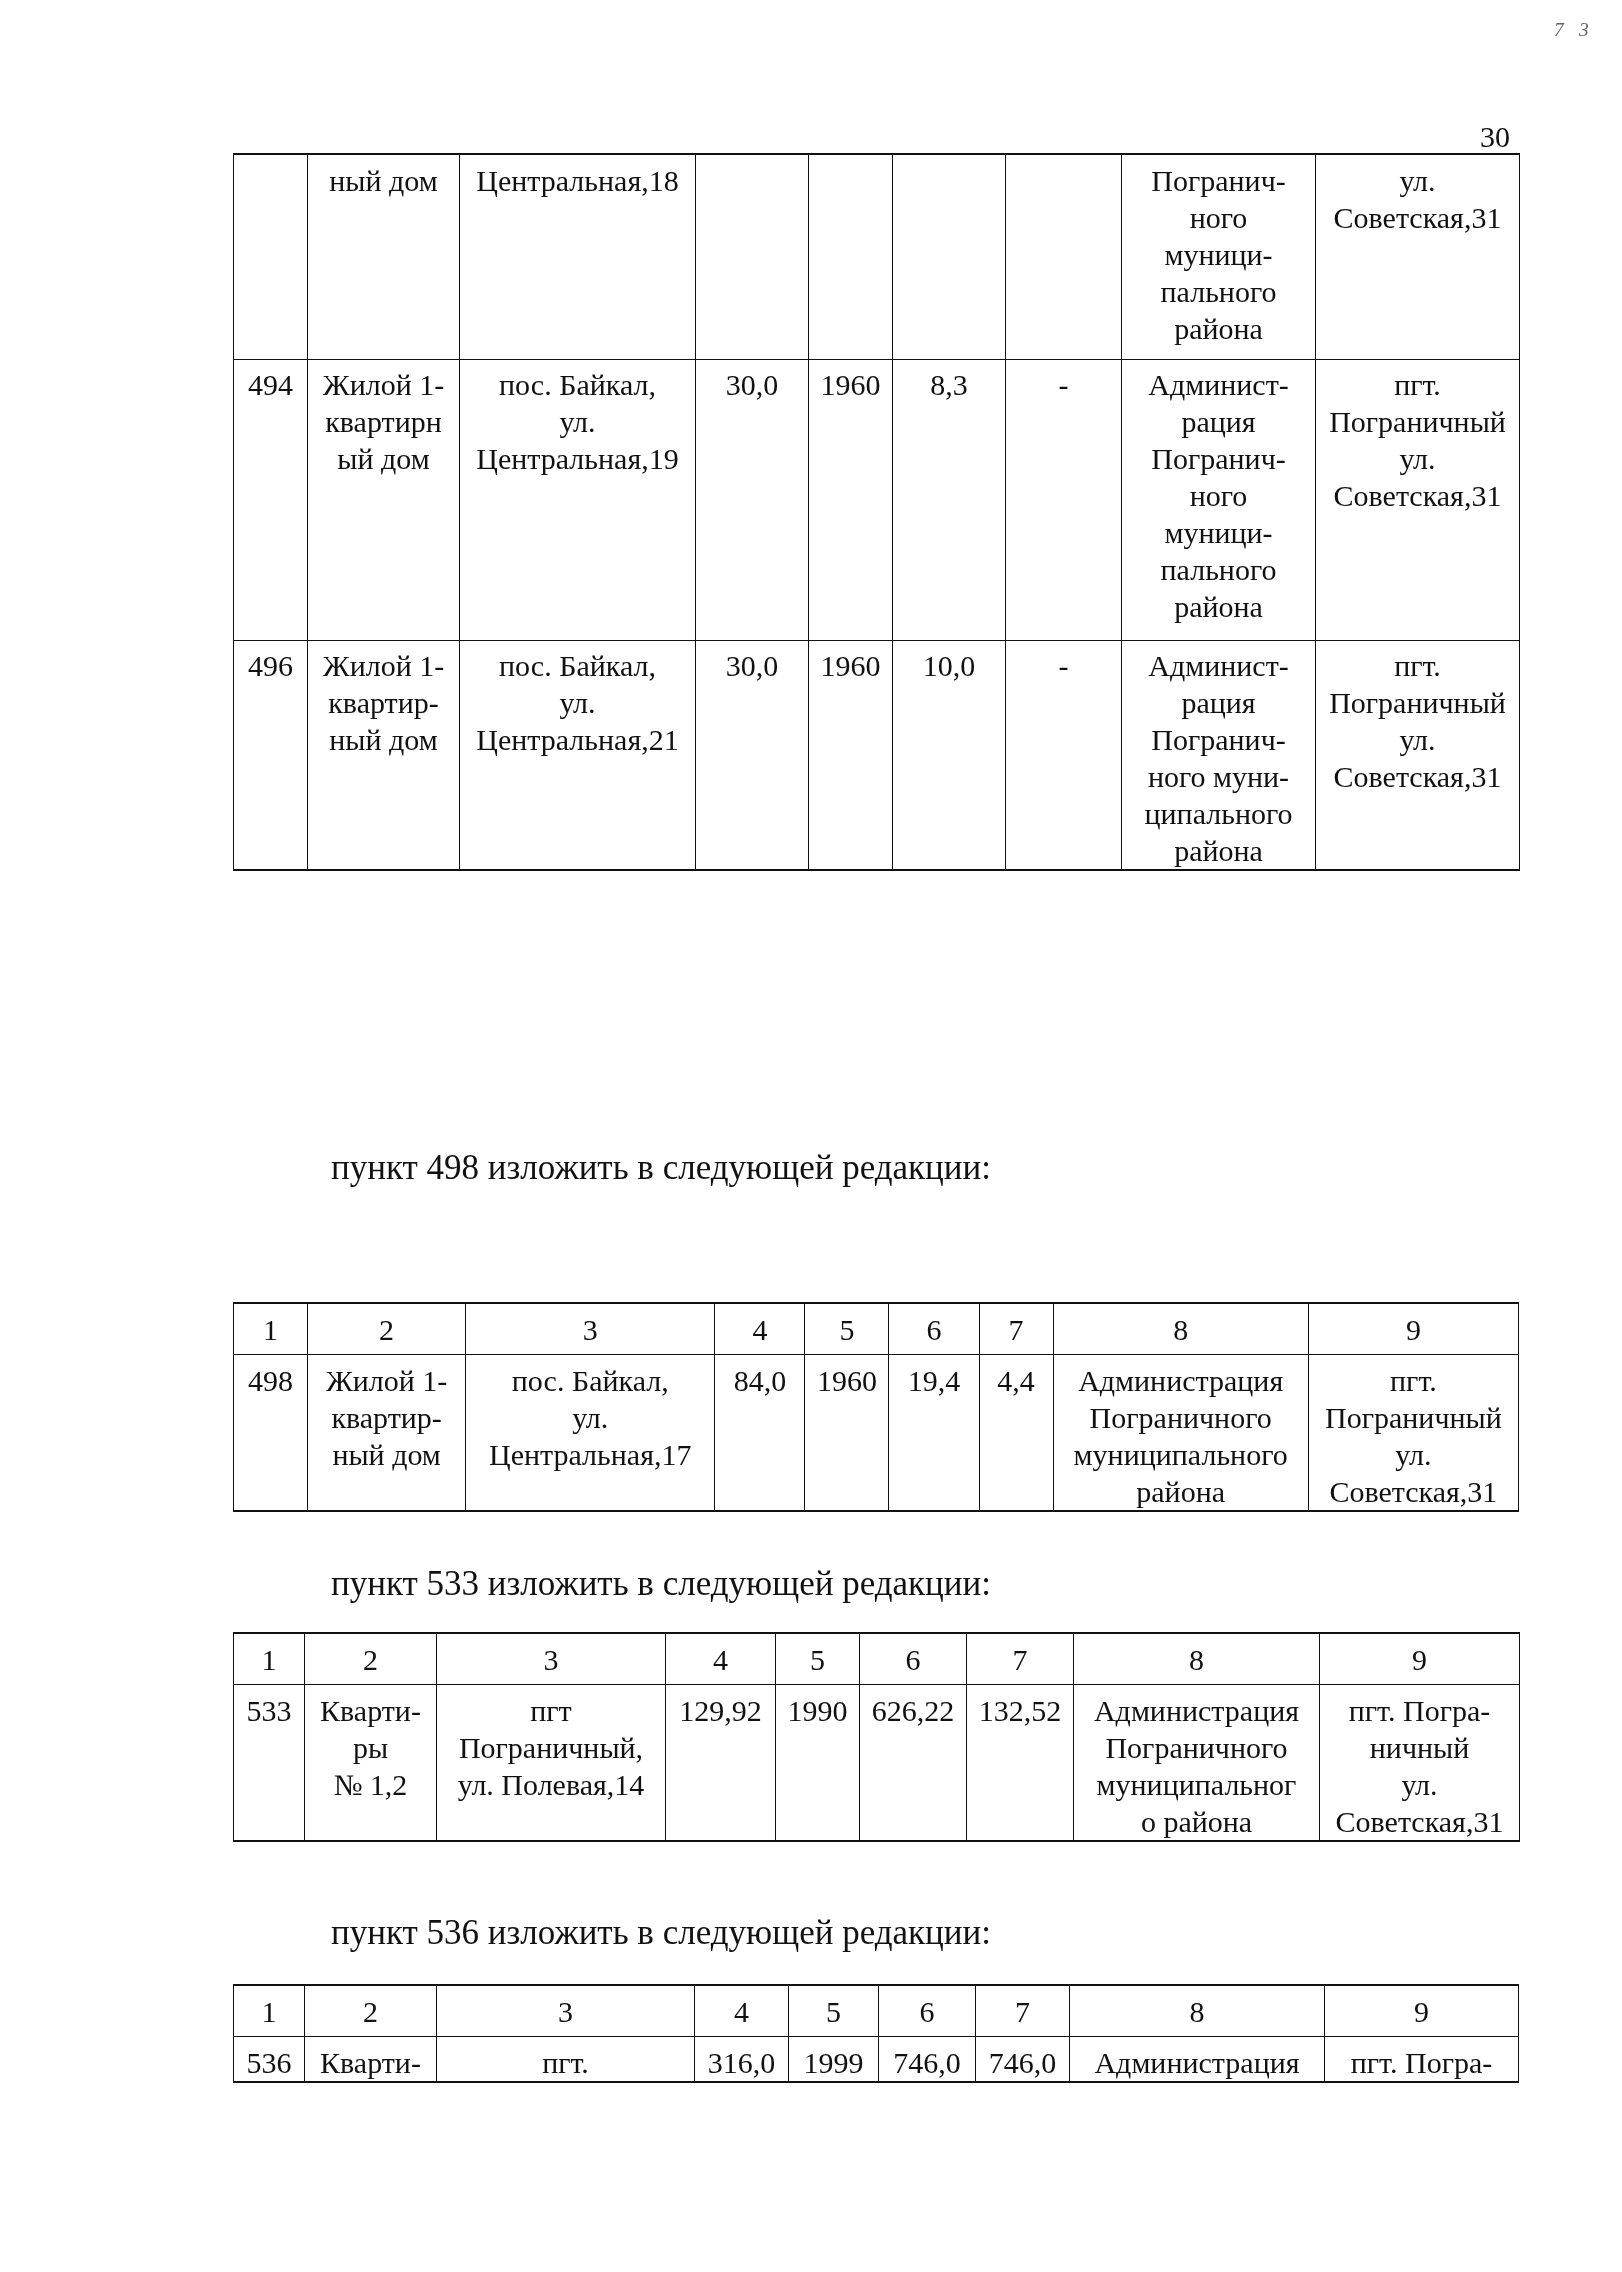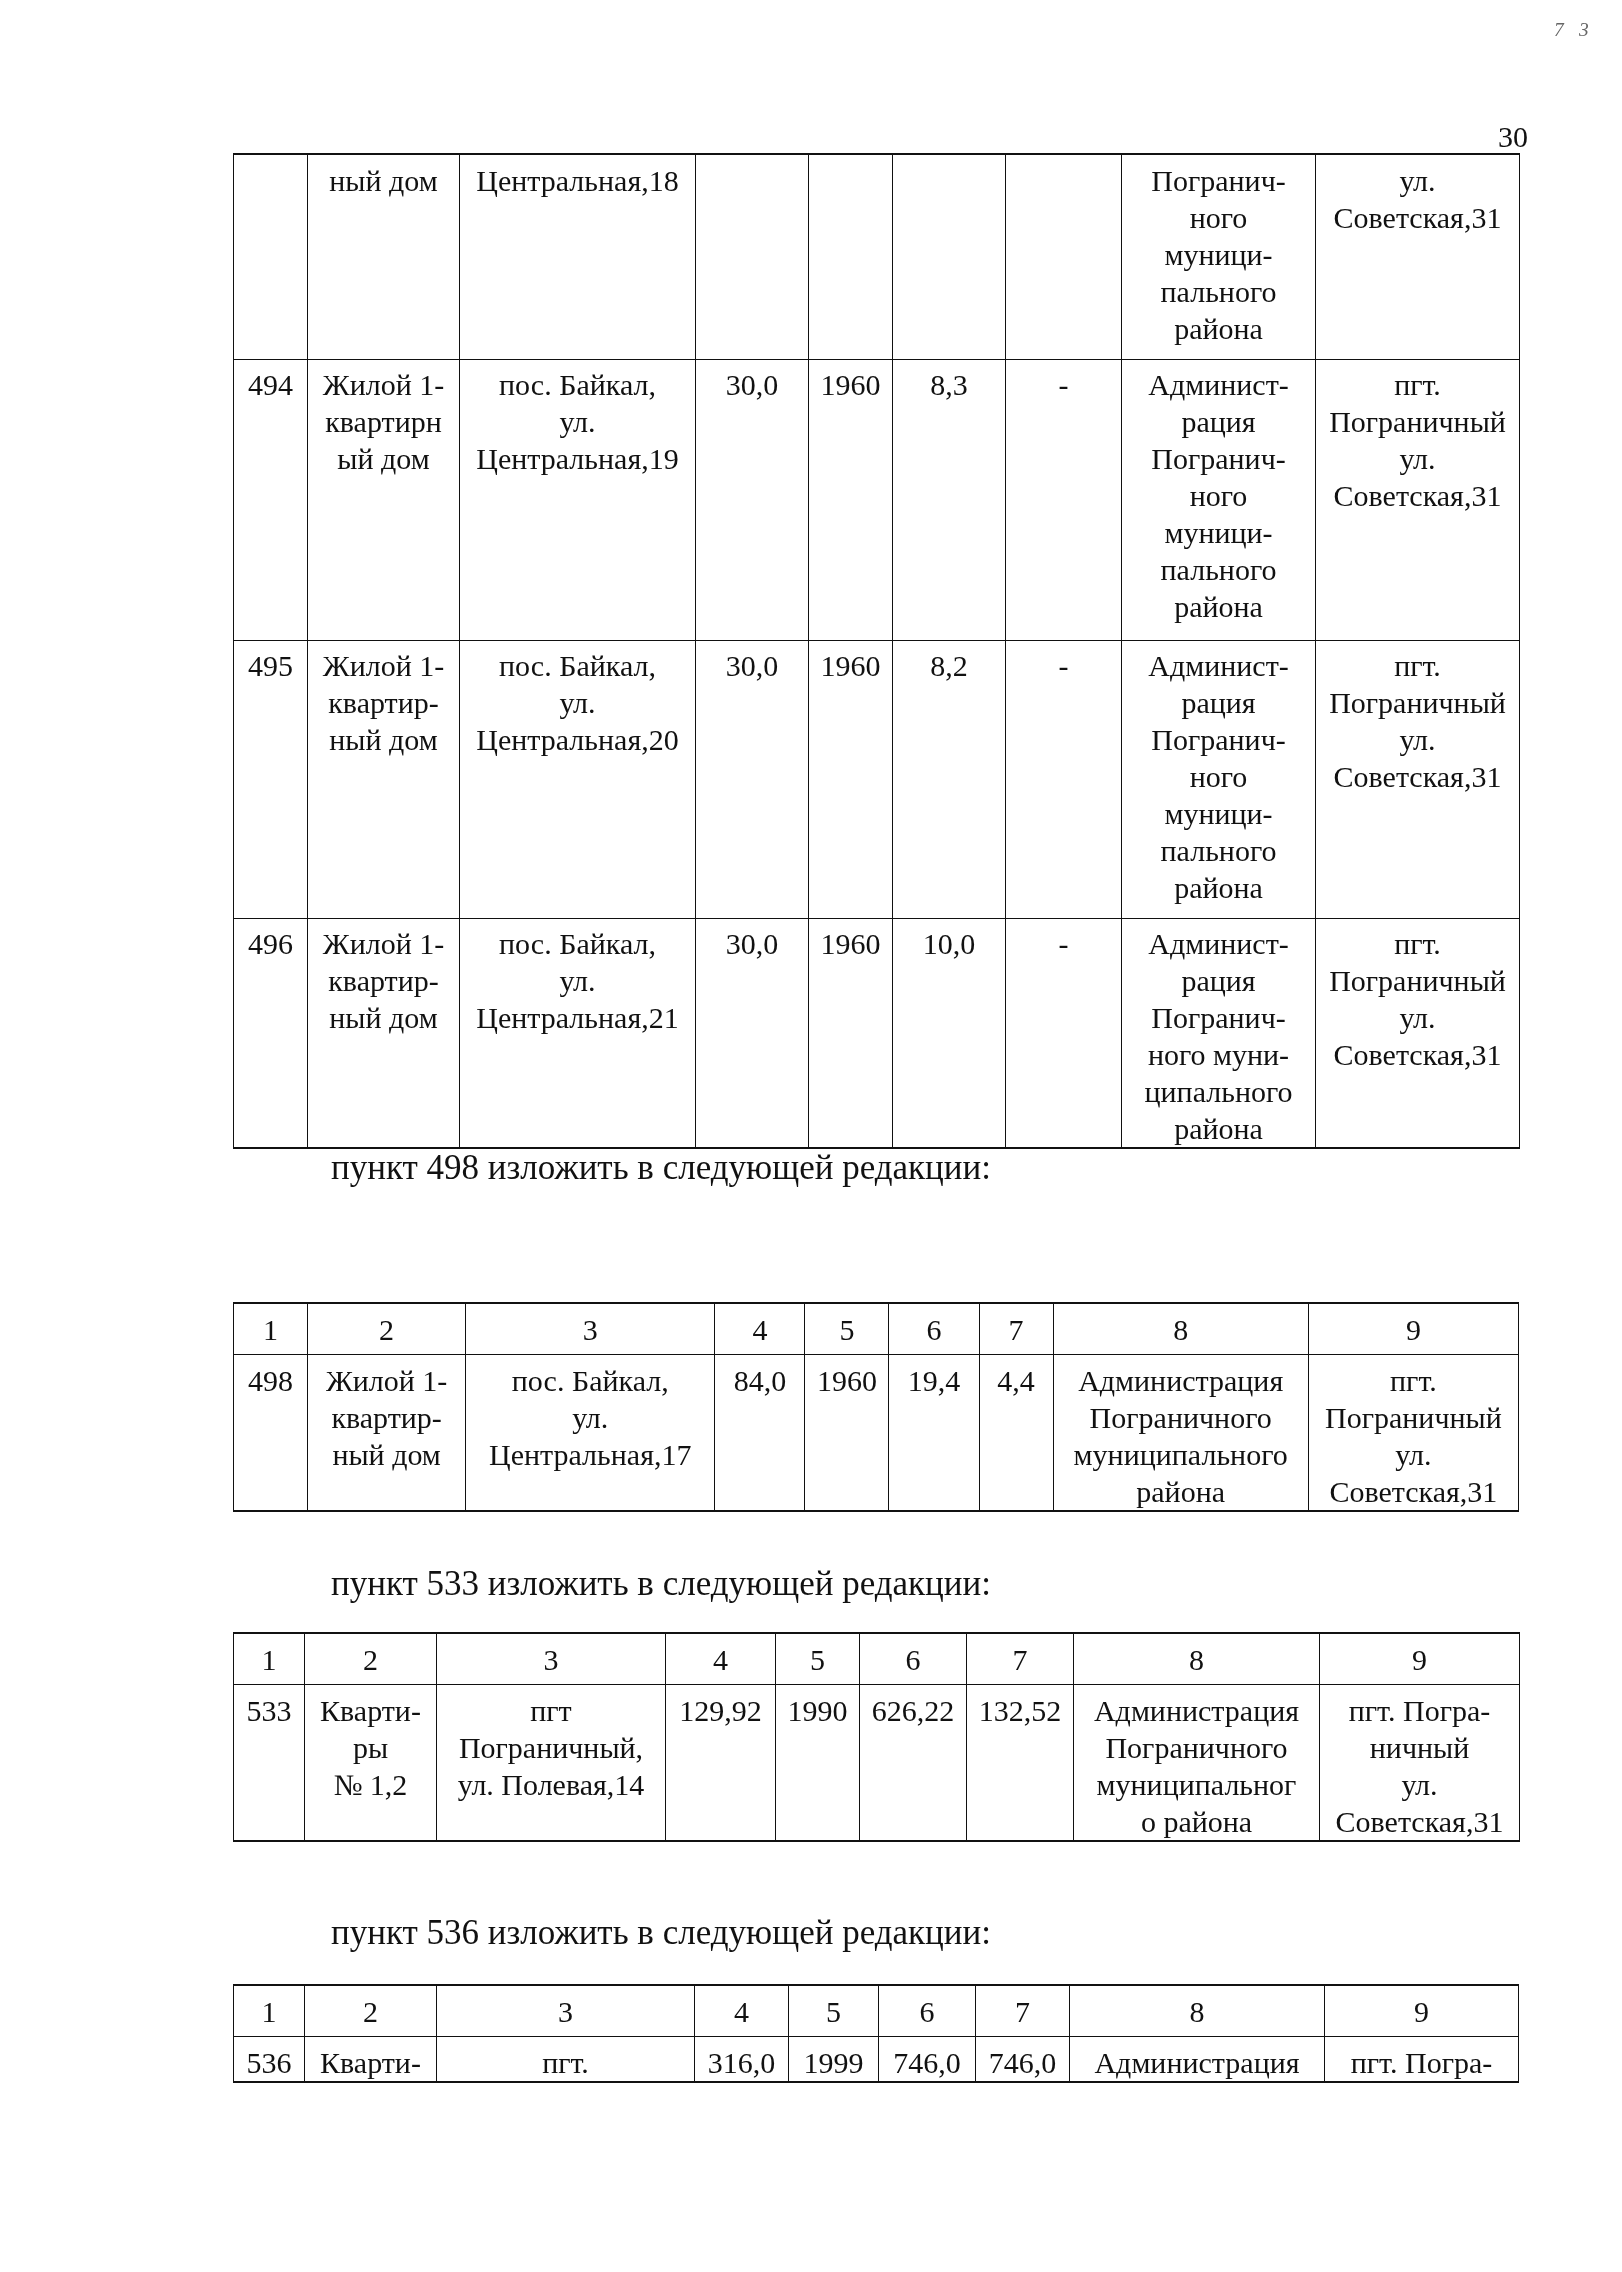--- a/index.html
+++ b/index.html
@@ -1,18 +1,18 @@
 <!DOCTYPE html>
 <html style="font-size:10.3px"><head>
 <meta charset="utf-8">
 <style>
   html, body { margin: 0; padding: 0; background: #ffffff; }
   body { width: 1623px; height: 2273px; position: relative; overflow: hidden;
          font-family: "Liberation Serif", "DejaVu Serif", serif; color: #111; }
-  .page-number { position: absolute; left: 1480px; top: 120px; font-size: 30px; margin-left: 18px; }
+  .page-number { position: absolute; left: 1480px; top: 120px; font-size: 30px; }
   .hand-mark { position: absolute; left: 1554px; top: 19.4px; font-size: 19.4px; color: #666; font-style: italic; letter-spacing: 5.2px; }
   .doc-table { position: absolute; border-collapse: collapse; table-layout: fixed; font-size: 30px; line-height: 37px; }
   .doc-table td { border: 1.3px solid #111; vertical-align: top; text-align: center; padding: 6.5px 1.3px 0 1.3px; white-space: pre-line; overflow: hidden; }
   .doc-table tr.hdr td { vertical-align: middle; padding: 0 1.3px; height: 50px; }
   .doc-table { border-top: 2.6px solid #111; border-bottom: 2.6px solid #111; border-radius: 27px; }
   .para { position: absolute; font-size: 35px; left: 331px; }
   #t1 { left: 233px; top: 153px; width: 1286px; }
   #t498 { left: 233px; top: 1302px; width: 1286px; }
   #t533 { left: 233px; top: 1632px; width: 1286px; }
   #t536 { left: 233px; top: 1984px; width: 1286px; }
@@ -56,44 +56,20 @@
     <td>494</td>
     <td>Жилой 1-
 квартирн
 ый дом</td>
     <td>пос. Байкал,
 ул.
 Центральная,19</td>
     <td>30,0</td>
     <td>1960</td>
     <td>8,3</td>
-    <td>-</td>
-    <td>Админист-
-рация
-Погранич-
-ного
-муници-
-пального
-района</td>
-    <td>пгт.
-Пограничный
-ул.
-Советская,31</td>
-  </tr>
-  <tr style="height:278px">
-    <td>495</td>
-    <td>Жилой 1-
-квартир-
-ный дом</td>
-    <td>пос. Байкал,
-ул.
-Центральная,20</td>
-    <td>30,0</td>
-    <td>1960</td>
-    <td>8,2</td>
     <td>-</td>
     <td>Админист-
 рация
 Погранич-
 ного
 муници-
 пального
 района</td>
     <td>пгт.
 Пограничный

